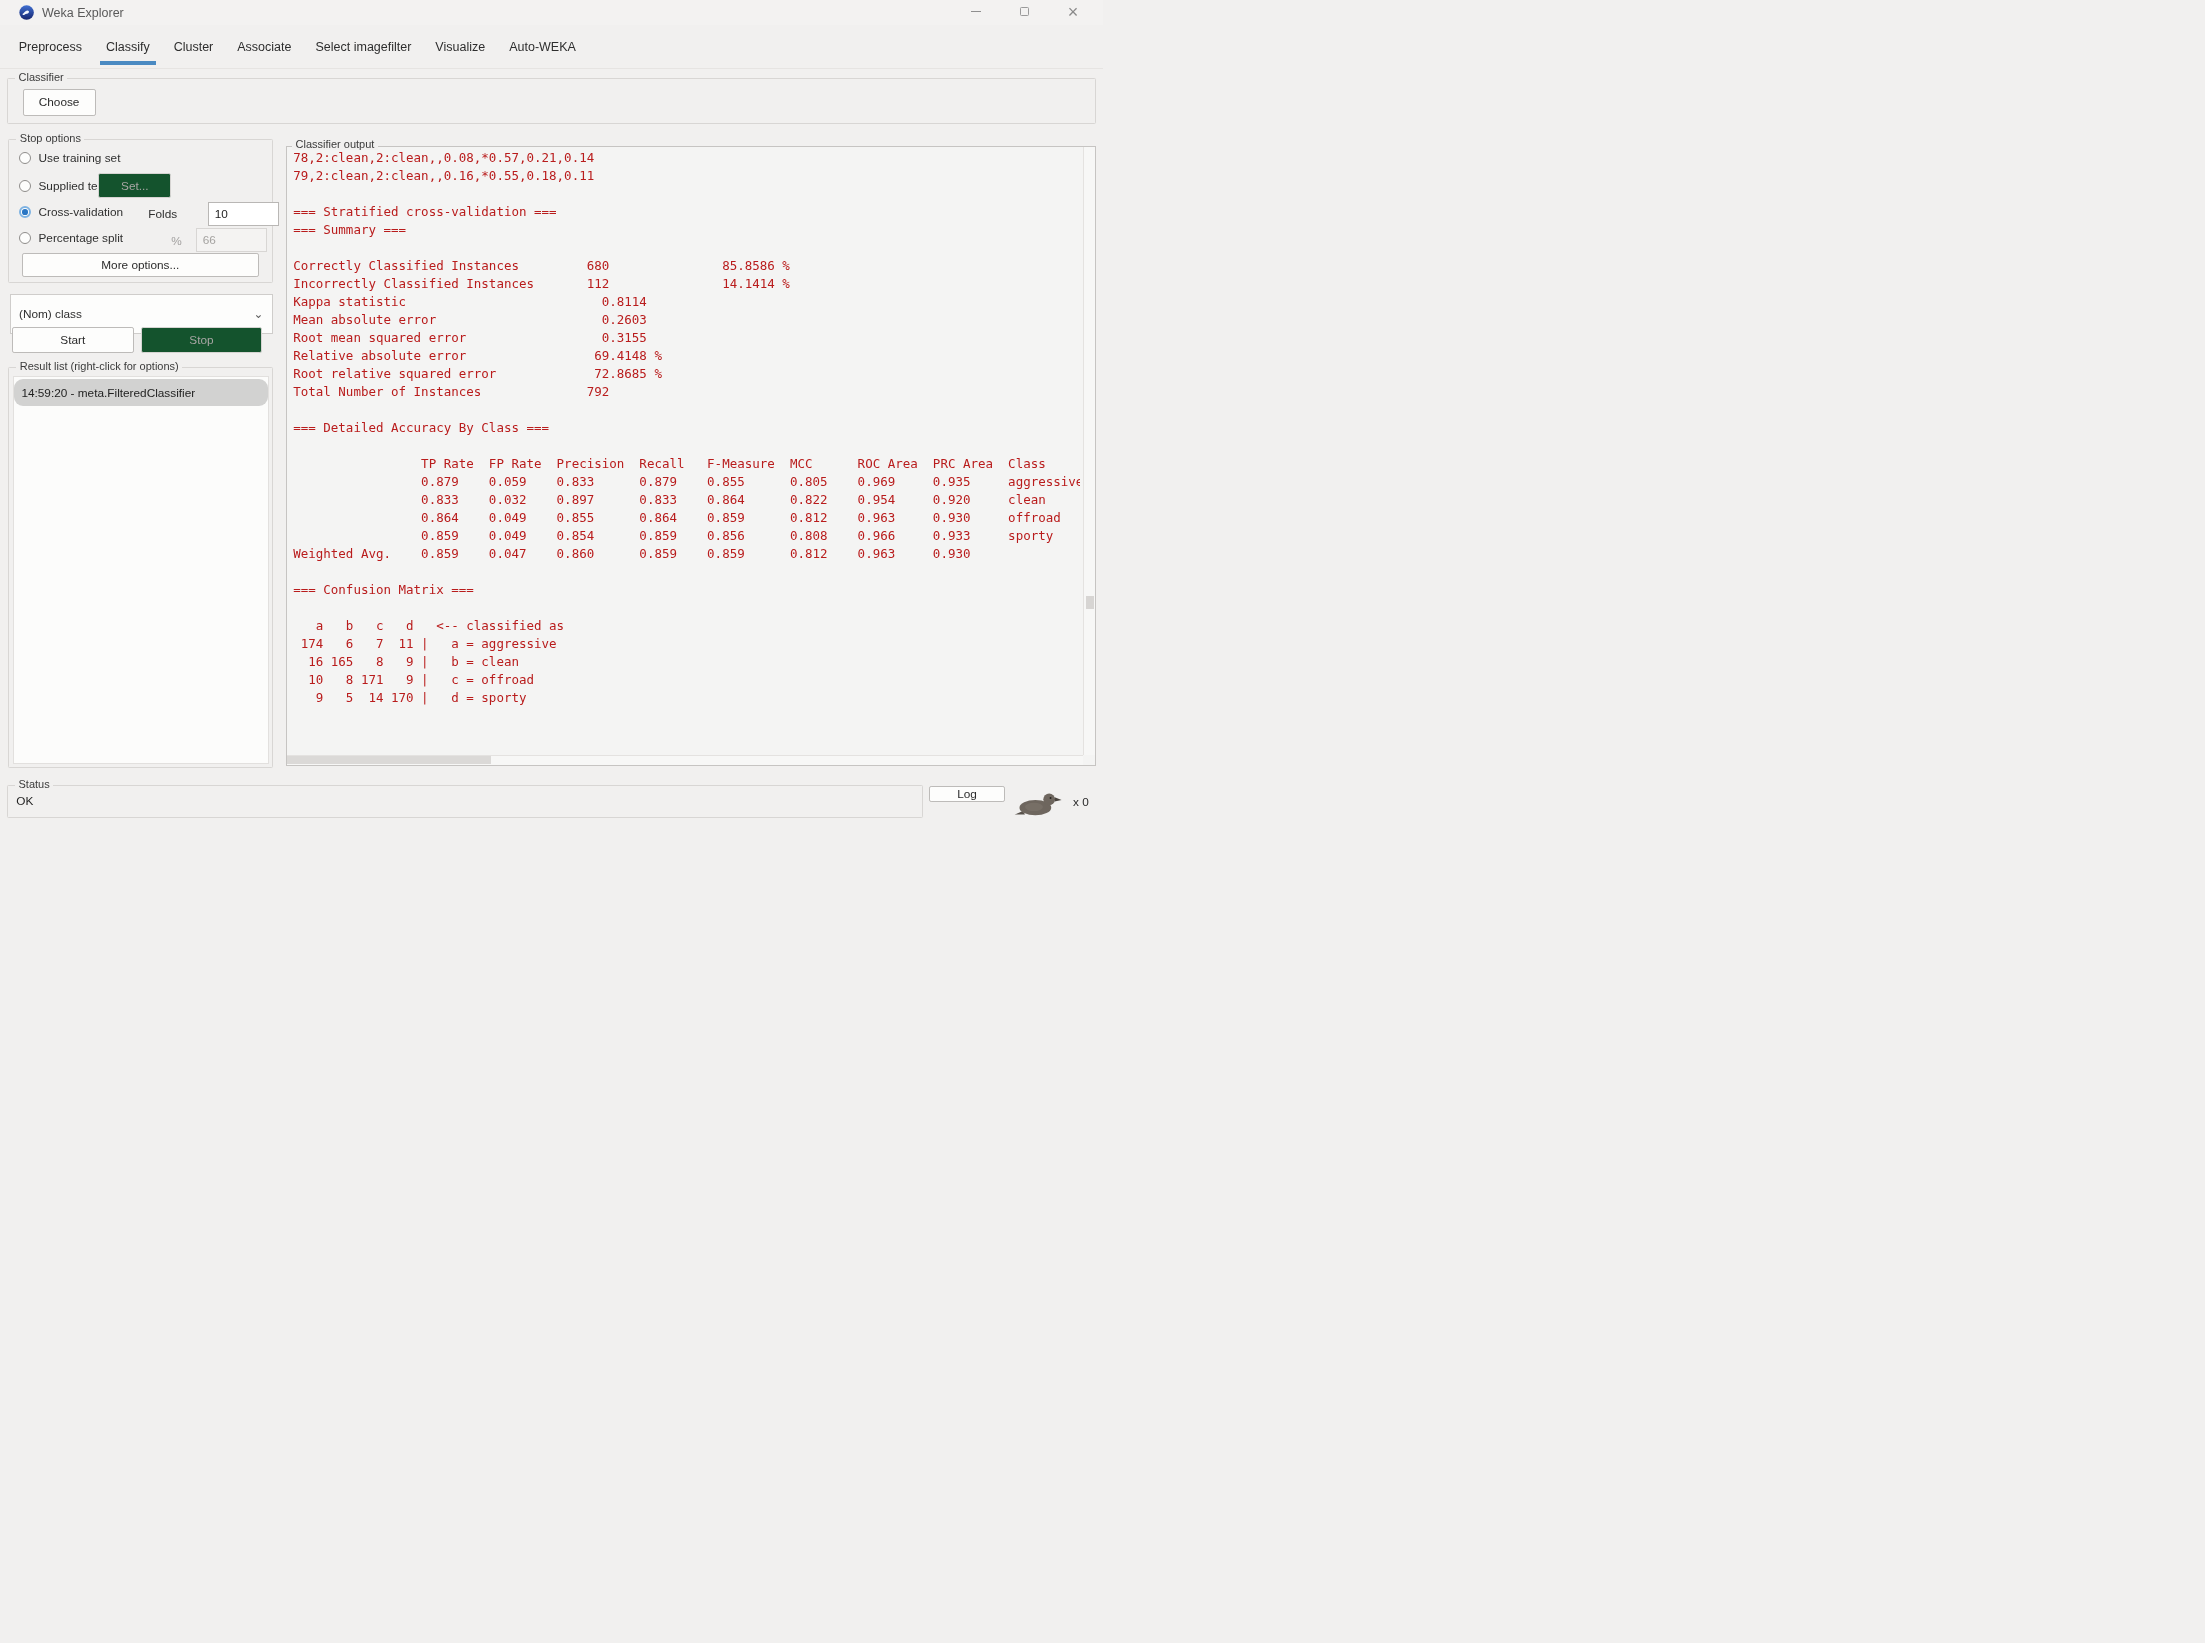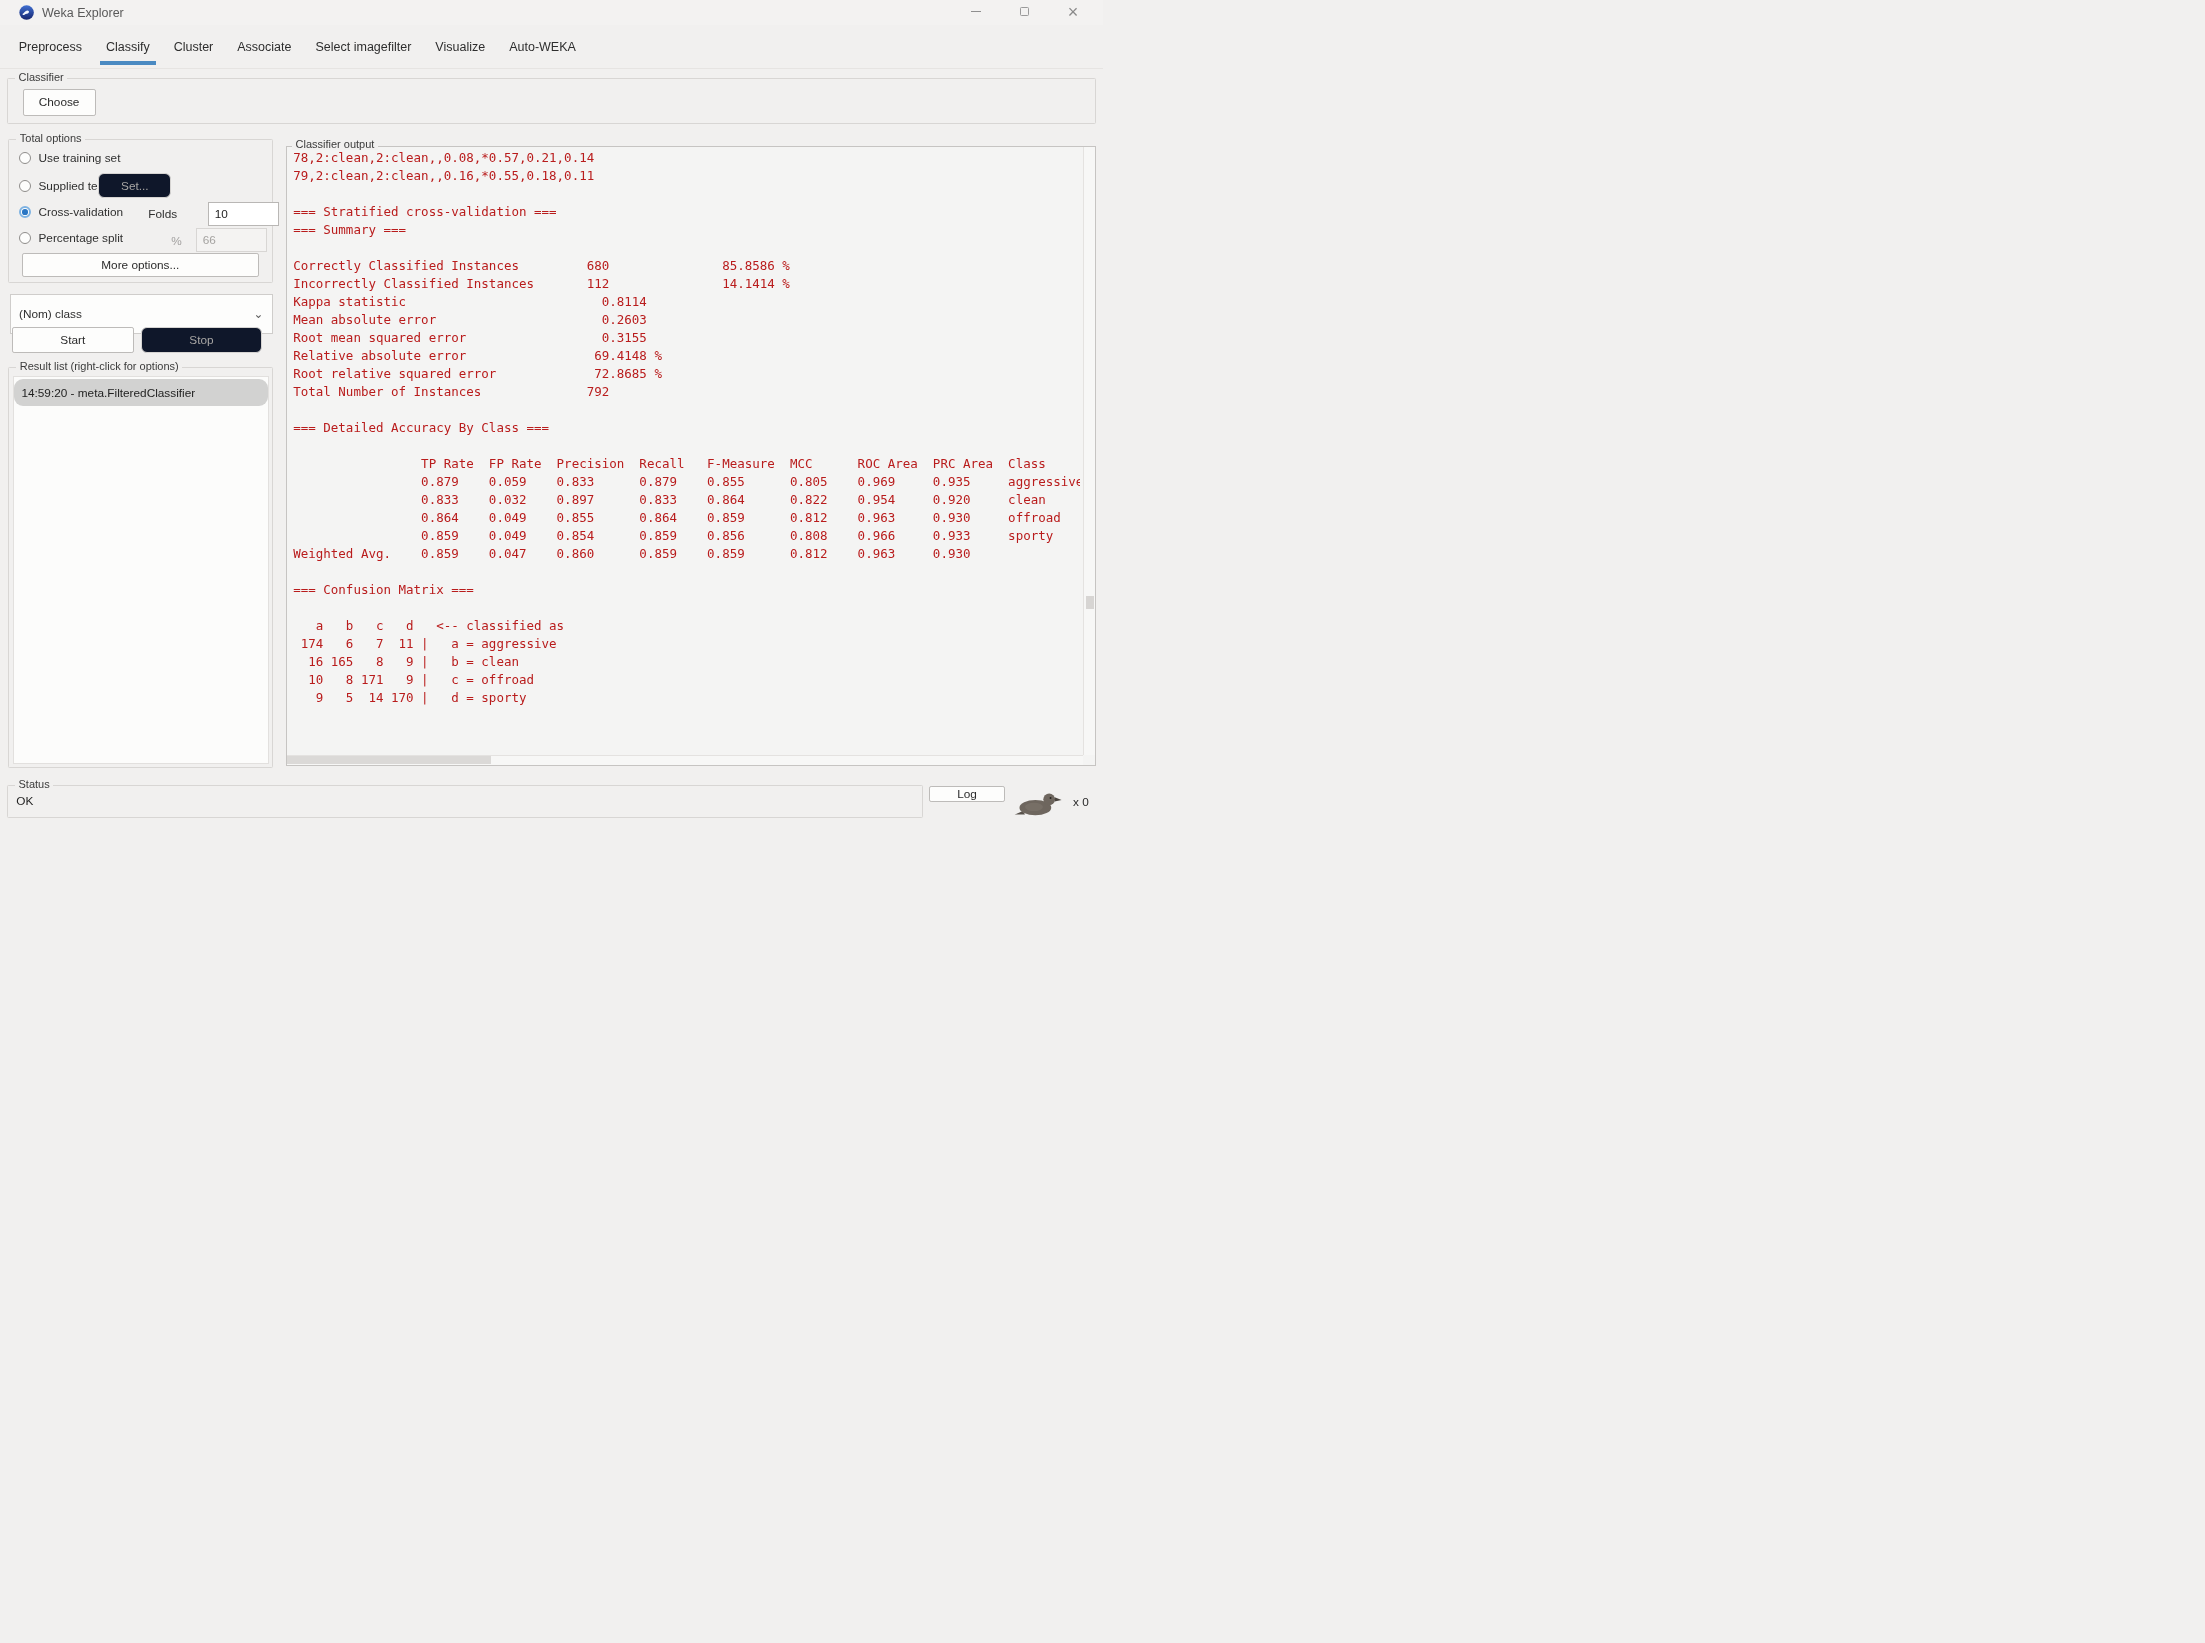--- a/index.html
+++ b/index.html
@@ -21,21 +21,21 @@
   .win-close-glyph { font-size:18px; color:#8a8a8a; line-height:1; }
   
   .tabbar { position:absolute; top:25px; left:0; right:0; height:44px; padding-left:18.7px; display:flex; align-items:center; border-bottom:0.7px solid #e6e4e2; }
   .tab { font-size:12.5px; color:#2e2e2e; margin-right:24px; position:relative; padding:11px 0; cursor:default; }
   .tab.active::after { content:""; position:absolute; left:-6.2px; right:-6.2px; bottom:0px; height:3.5px; background:#4a8ac2; }
   
   .group { position:absolute; border:0.7px solid #d8d6d4; border-radius:1.4px; }
   .group-label { position:absolute; top:-7.6px; left:7px; background:#f1f0ef; padding:0 3.5px; font-size:11px; color:#3b3b3b; white-space:nowrap; }
   
   .btn { position:absolute; background:#fdfdfc; border:0.7px solid #bdbbb9; border-radius:2.1px; font-size:11.8px; color:#2b2b2b; display:flex; align-items:center; justify-content:center; font-family:inherit; }
-  .btn.disabled { color:#a8a6a4; border-color:#d6d4d2; background:#0f172a;border-radius:6px; }
+  .btn.disabled { color:#a8a6a4; border-color:#d6d4d2; background:#14532d; }
   .tfield { position:absolute; background:#ffffff; border:0.7px solid #b9b7b5; font-size:11.8px; padding:0 5.5px; font-family:inherit; color:#1e1e1e; }
   .tfield.disabled { background:#f4f3f2; color:#a5a3a1; border-color:#d8d6d4; }
   
   .radio-row { position:absolute; display:flex; align-items:center; gap:7px; }
   .radio { width:12.5px; height:12.5px; border-radius:50%; border:1.4px solid #8f8d8b; background:#fdfdfc; flex:0 0 auto; }
   .radio.selected { border:2.1px solid #7db2e2; position:relative; }
   .radio.selected::after { content:""; position:absolute; inset:1.4px; border-radius:50%; background:#2a76c4; }
   .radio-label { font-size:11.8px; color:#2f2f2f; }
   .lbl-dim { color:#a3a1a0; }
   
@@ -94,21 +94,21 @@
   <span class="tab">Visualize</span>
   <span class="tab">Auto-WEKA</span>
 </div>
 
 <div class="group" style="left:7px; top:78px; width:1089px; height:46px;">
   <span class="group-label">Classifier</span>
   <button class="btn" style="left:14.6px; top:9.7px; width:73px; height:27px;">Choose</button>
 </div>
 
 <div class="group" style="left:8.3px; top:139px; width:265px; height:144px;">
-  <span class="group-label">Total options</span>
+  <span class="group-label">Stop options</span>
 
   <div class="radio-row" style="left:9.7px; top:11px;">
     <span class="radio"></span>
     <span class="radio-label">Use training set</span>
   </div>
 
   <div class="radio-row" style="left:9.7px; top:39px;">
     <span class="radio"></span>
     <span class="radio-label">Supplied test set</span>
   </div>

